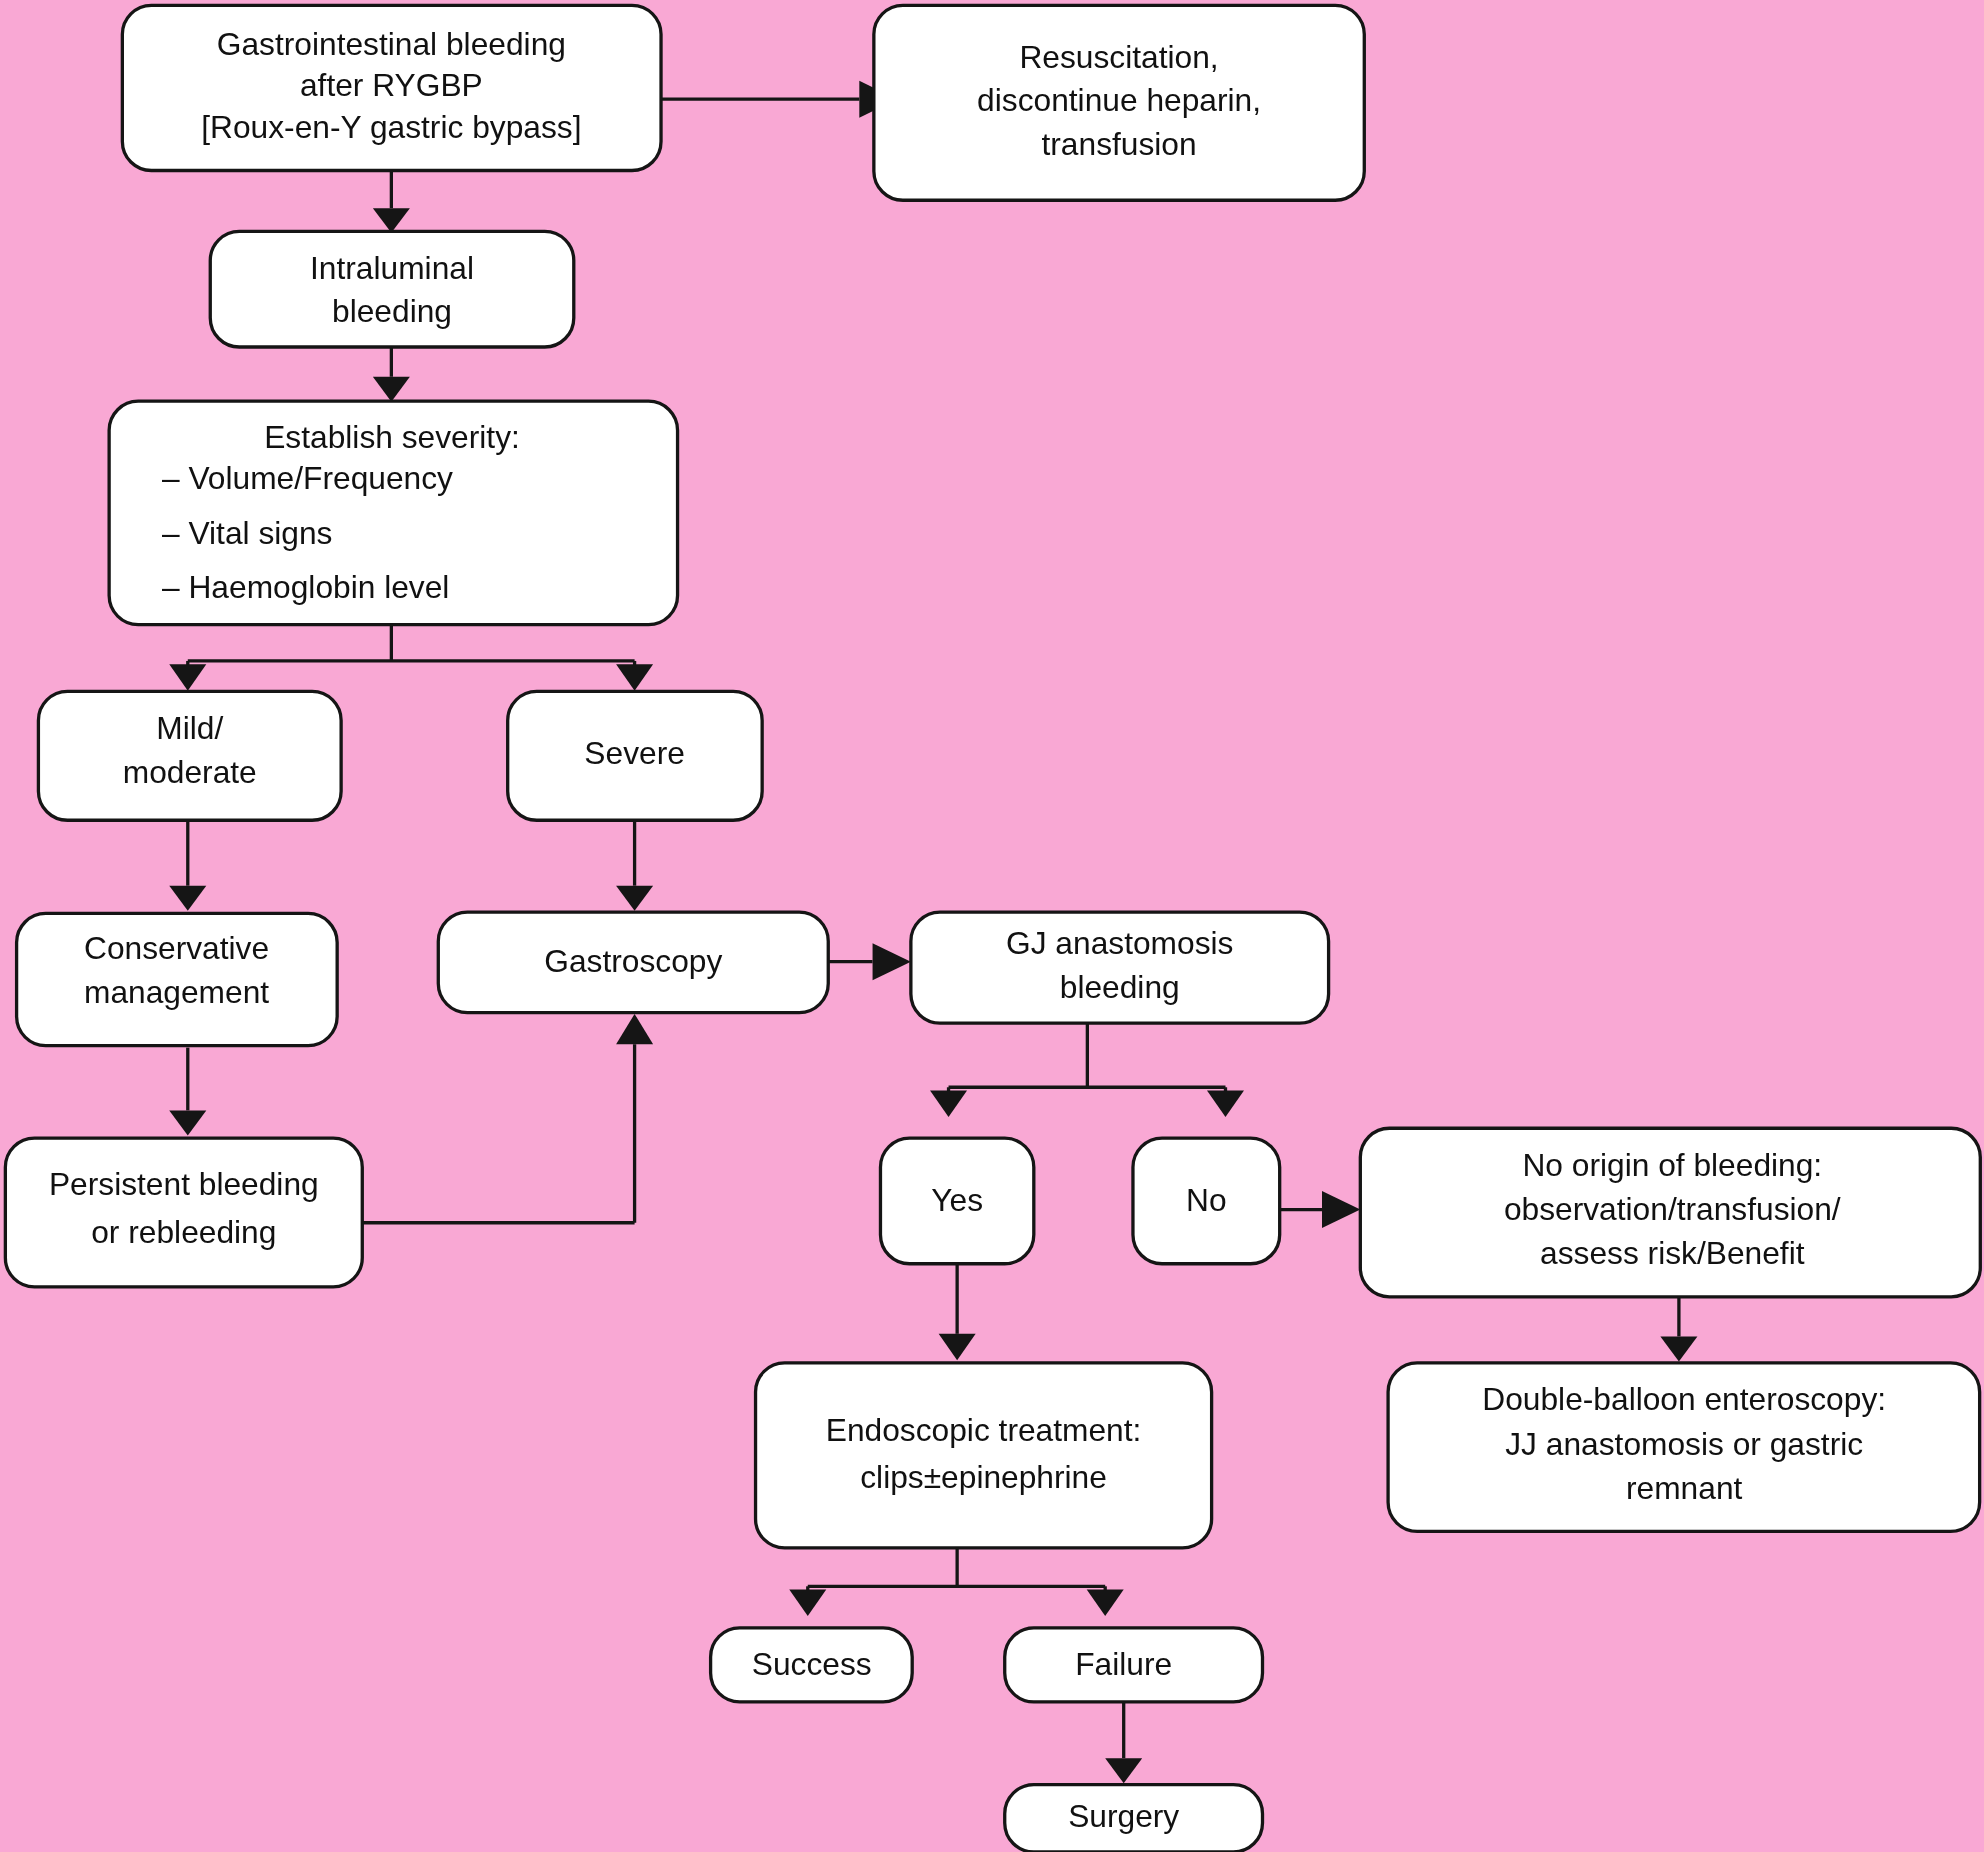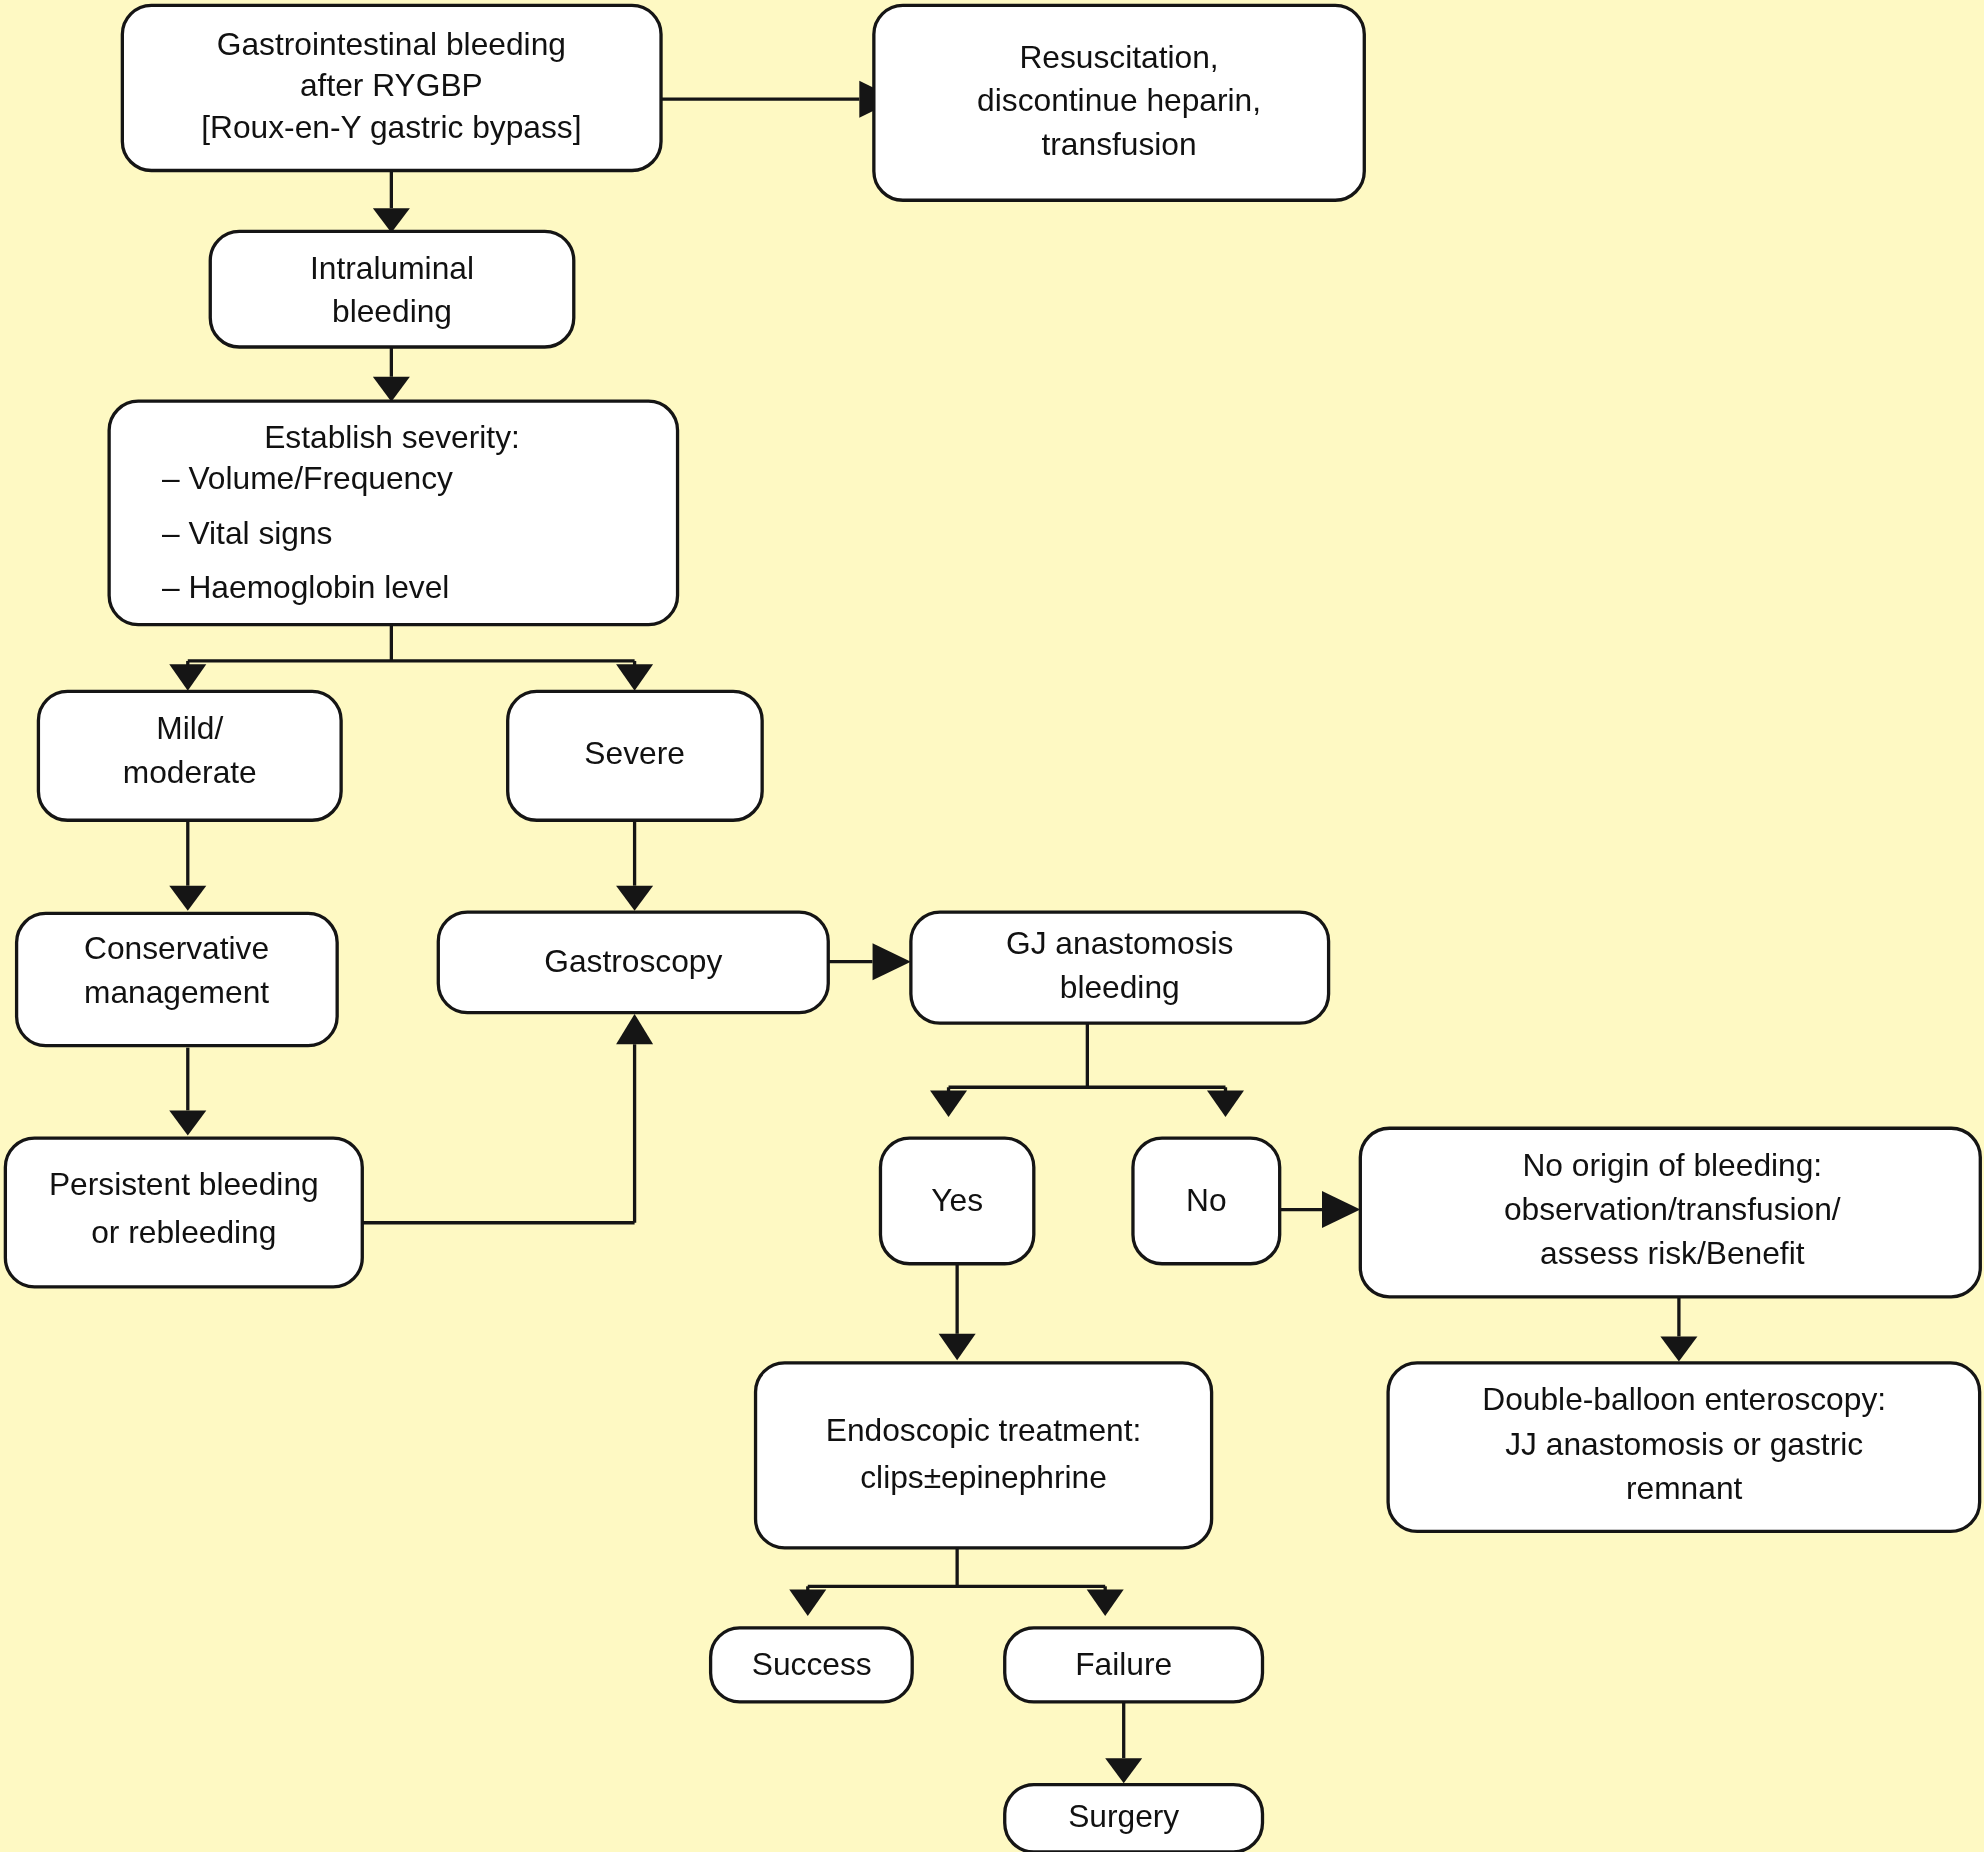--- a/index.html
+++ b/index.html
@@ -7,21 +7,21 @@
     padding: 0;
     background: #ffffff;
   }
   body {
     font-family: "Liberation Sans", sans-serif;
   }
   #flowchart-root {
     position: relative;
     width: 1985px;
     height: 1852px;
-    background: #fef9c3;
+    background: #f9a8d4;
     overflow: hidden;
   }
   svg.fc {
     display: block;
     width: 1985px;
     height: 1852px;
   }
   .node-box {
     fill: #ffffff;
     stroke: #151515;

